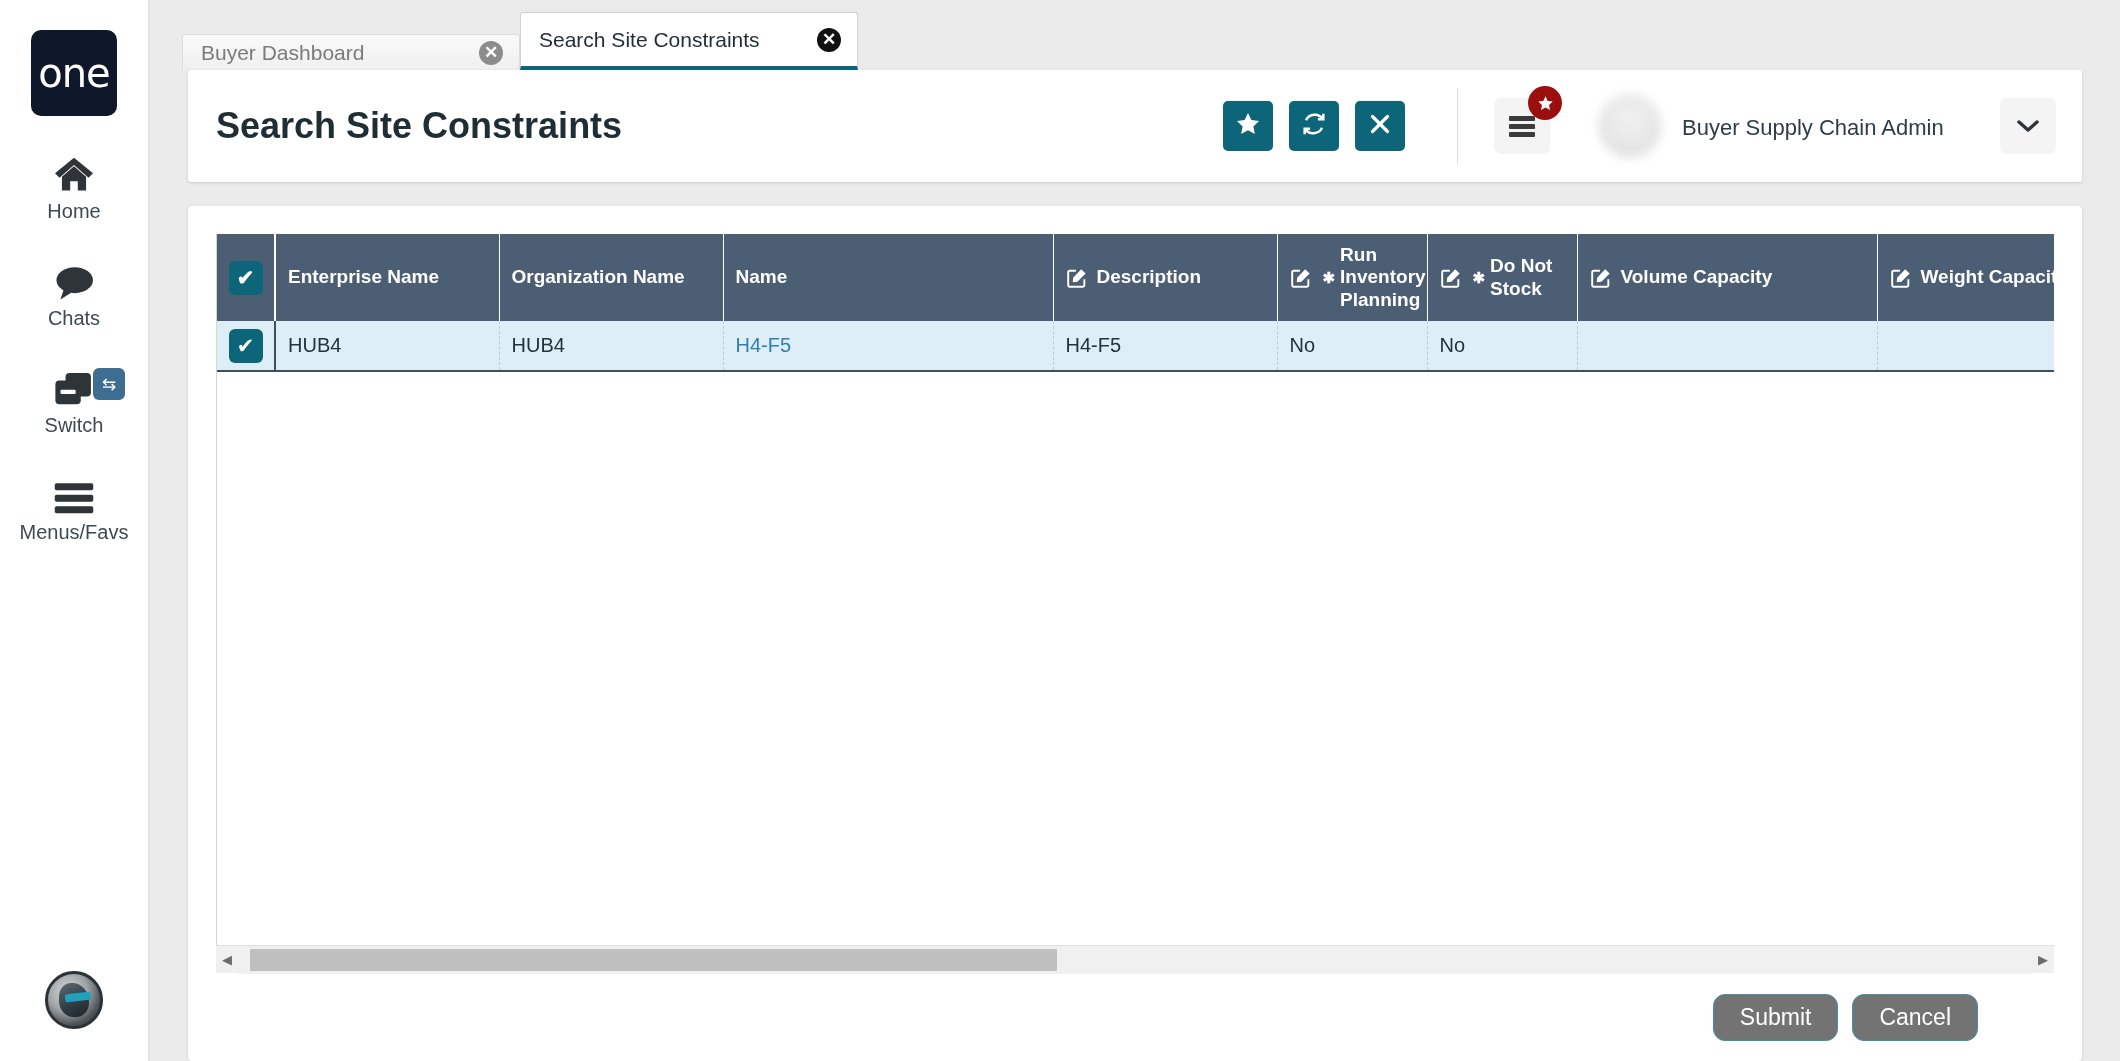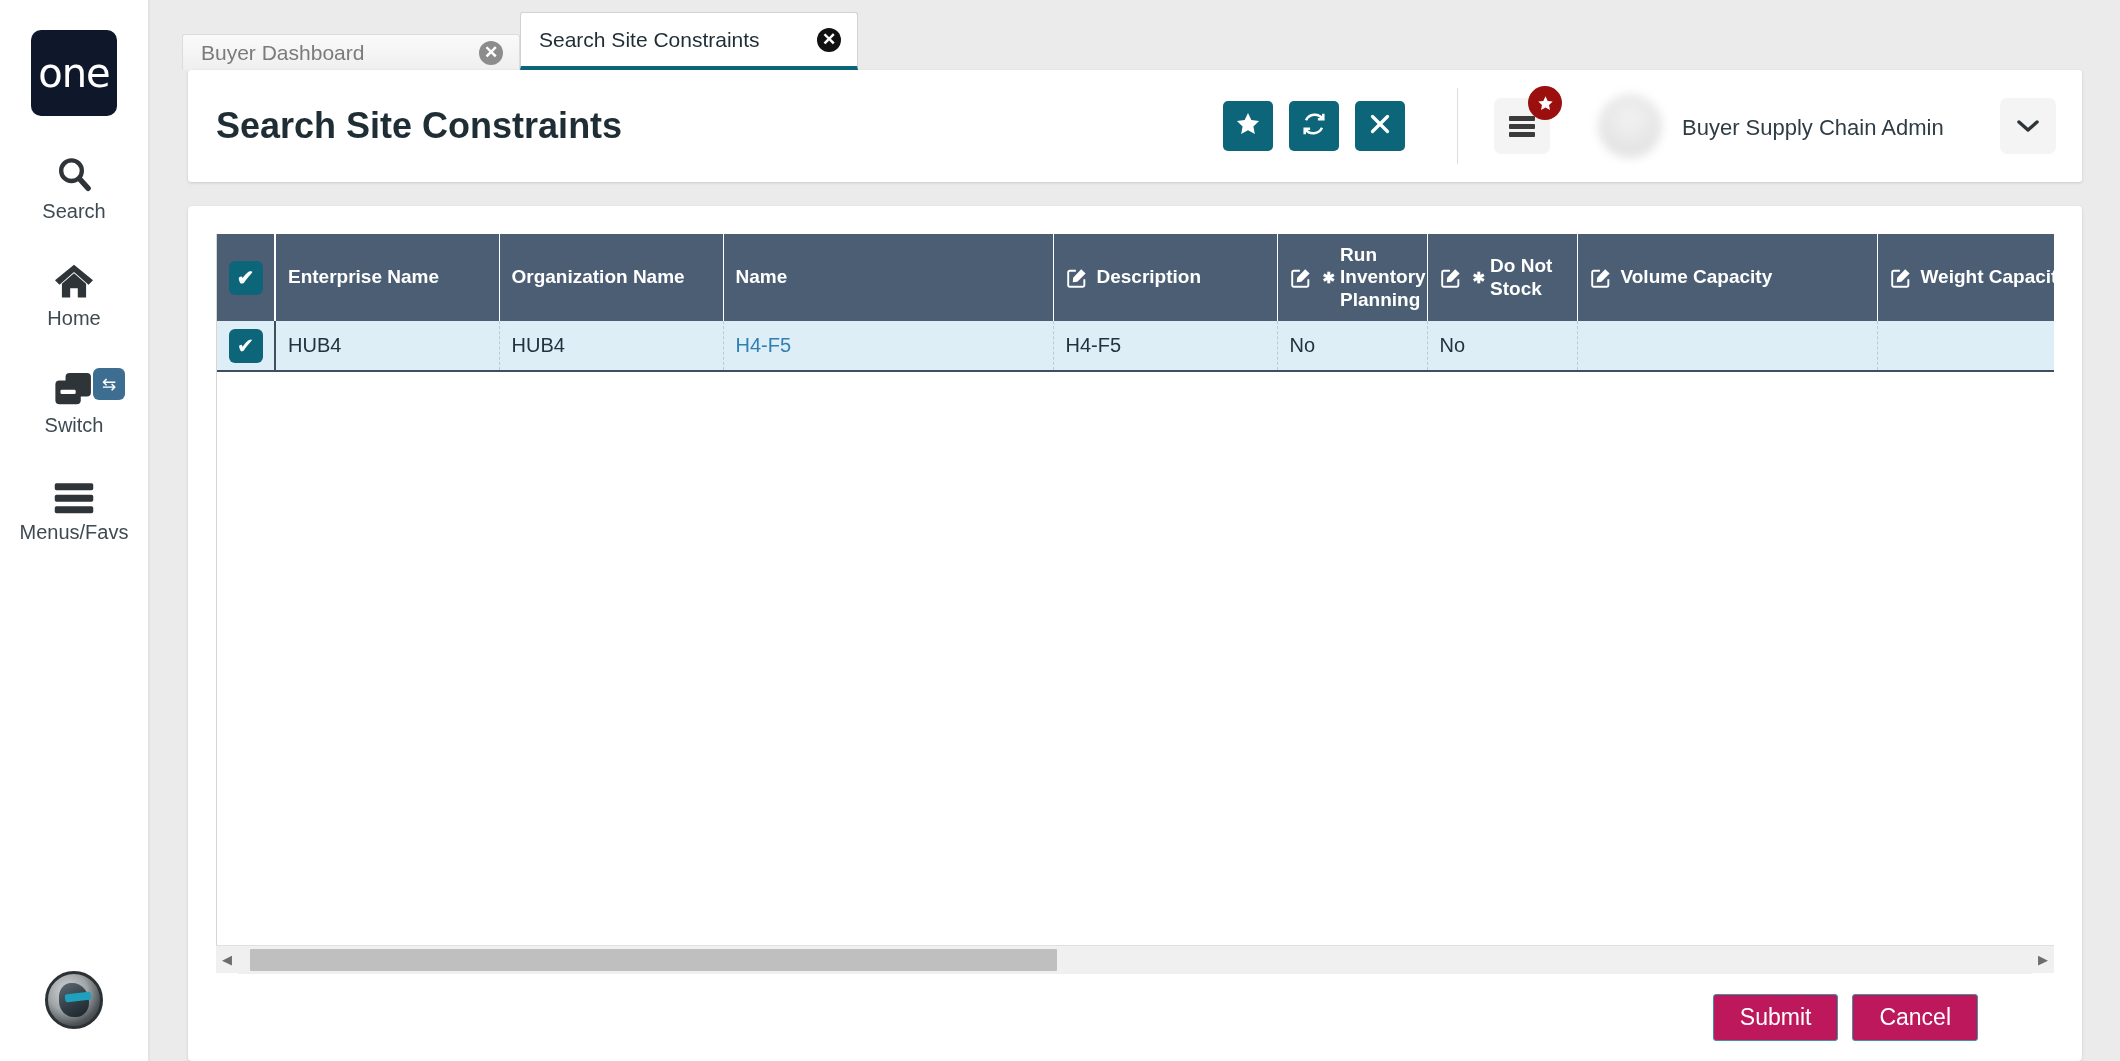--- a/index.html
+++ b/index.html
@@ -324,62 +324,62 @@
   }
 
   
   #footer-actions {
     height: 88px;
     display: flex; align-items: center; justify-content: flex-end;
     padding-right: 76px;
     flex: 0 0 88px;
   }
   .foot-btn {
-    background: #be185d;
+    background: #737373;
     color: #ffffff;
     font-size: 23px;
     border: 1px solid #3e93a6;
-    border-radius: 3px;
+    border-radius: 12px;
     padding: 9px 26px;
     margin-left: 14px;
     cursor: pointer;
     font-family: "Liberation Sans", sans-serif;
   }
 </style>
 </head>
 <body>
 
 <div id="sidebar">
 
   <div id="brand-logo">
     <span>one</span>
   </div>
 
-  <div class="nav-item">
-    <span class="nav-icon">
-      <svg width="40" height="40" viewBox="0 0 24 24" fill="none" stroke="#2e3438" stroke-width="2.6">
-        <circle cx="10.5" cy="10" r="6.2"></circle>
-          <line x1="15.2" y1="14.8" x2="20.5" y2="20.6" stroke-width="3.2" stroke-linecap="round"></line>
-      </svg>
-    </span>
-    <span class="nav-label">Search</span>
-  </div>
 
   <div class="nav-item">
     <span class="nav-icon">
       <svg width="42" height="38" viewBox="0 0 24 22" fill="#2e3438">
         <path d="M12 1 L23 10 L20.4 12.6 L12 5.2 L3.6 12.6 L1 10 Z"></path>
         <path d="M5 12 L12 6 L19 12 L19 20 L14.2 20 L14.2 14.6 L9.8 14.6 L9.8 20 L5 20 Z"></path>
       </svg>
     </span>
     <span class="nav-label">Home</span>
   </div>
 
 
 
+  <div class="nav-item">
+    <span class="nav-icon">
+      <svg width="42" height="36" viewBox="0 0 24 20" fill="#2e3438">
+        <ellipse cx="12.4" cy="8.4" rx="10.4" ry="7.4"></ellipse>
+        <path d="M6.4 13 L4.2 19.4 L10.6 15.4 Z"></path>
+      </svg>
+    </span>
+    <span class="nav-label">Chats</span>
+  </div>
 
   <div class="nav-item">
     <span class="nav-icon">
       <svg width="44" height="38" viewBox="0 0 26 22" fill="#2e3438">
         <rect x="8" y="1.5" width="15" height="14" rx="2.4"></rect>
         <rect x="2" y="6" width="15" height="14" rx="2.4"></rect>
         <rect x="5" y="11.4" width="9" height="2.6" fill="#ffffff" rx="0.8"></rect>
       </svg>
     </span>
     <span class="switch-badge">⇆</span>

